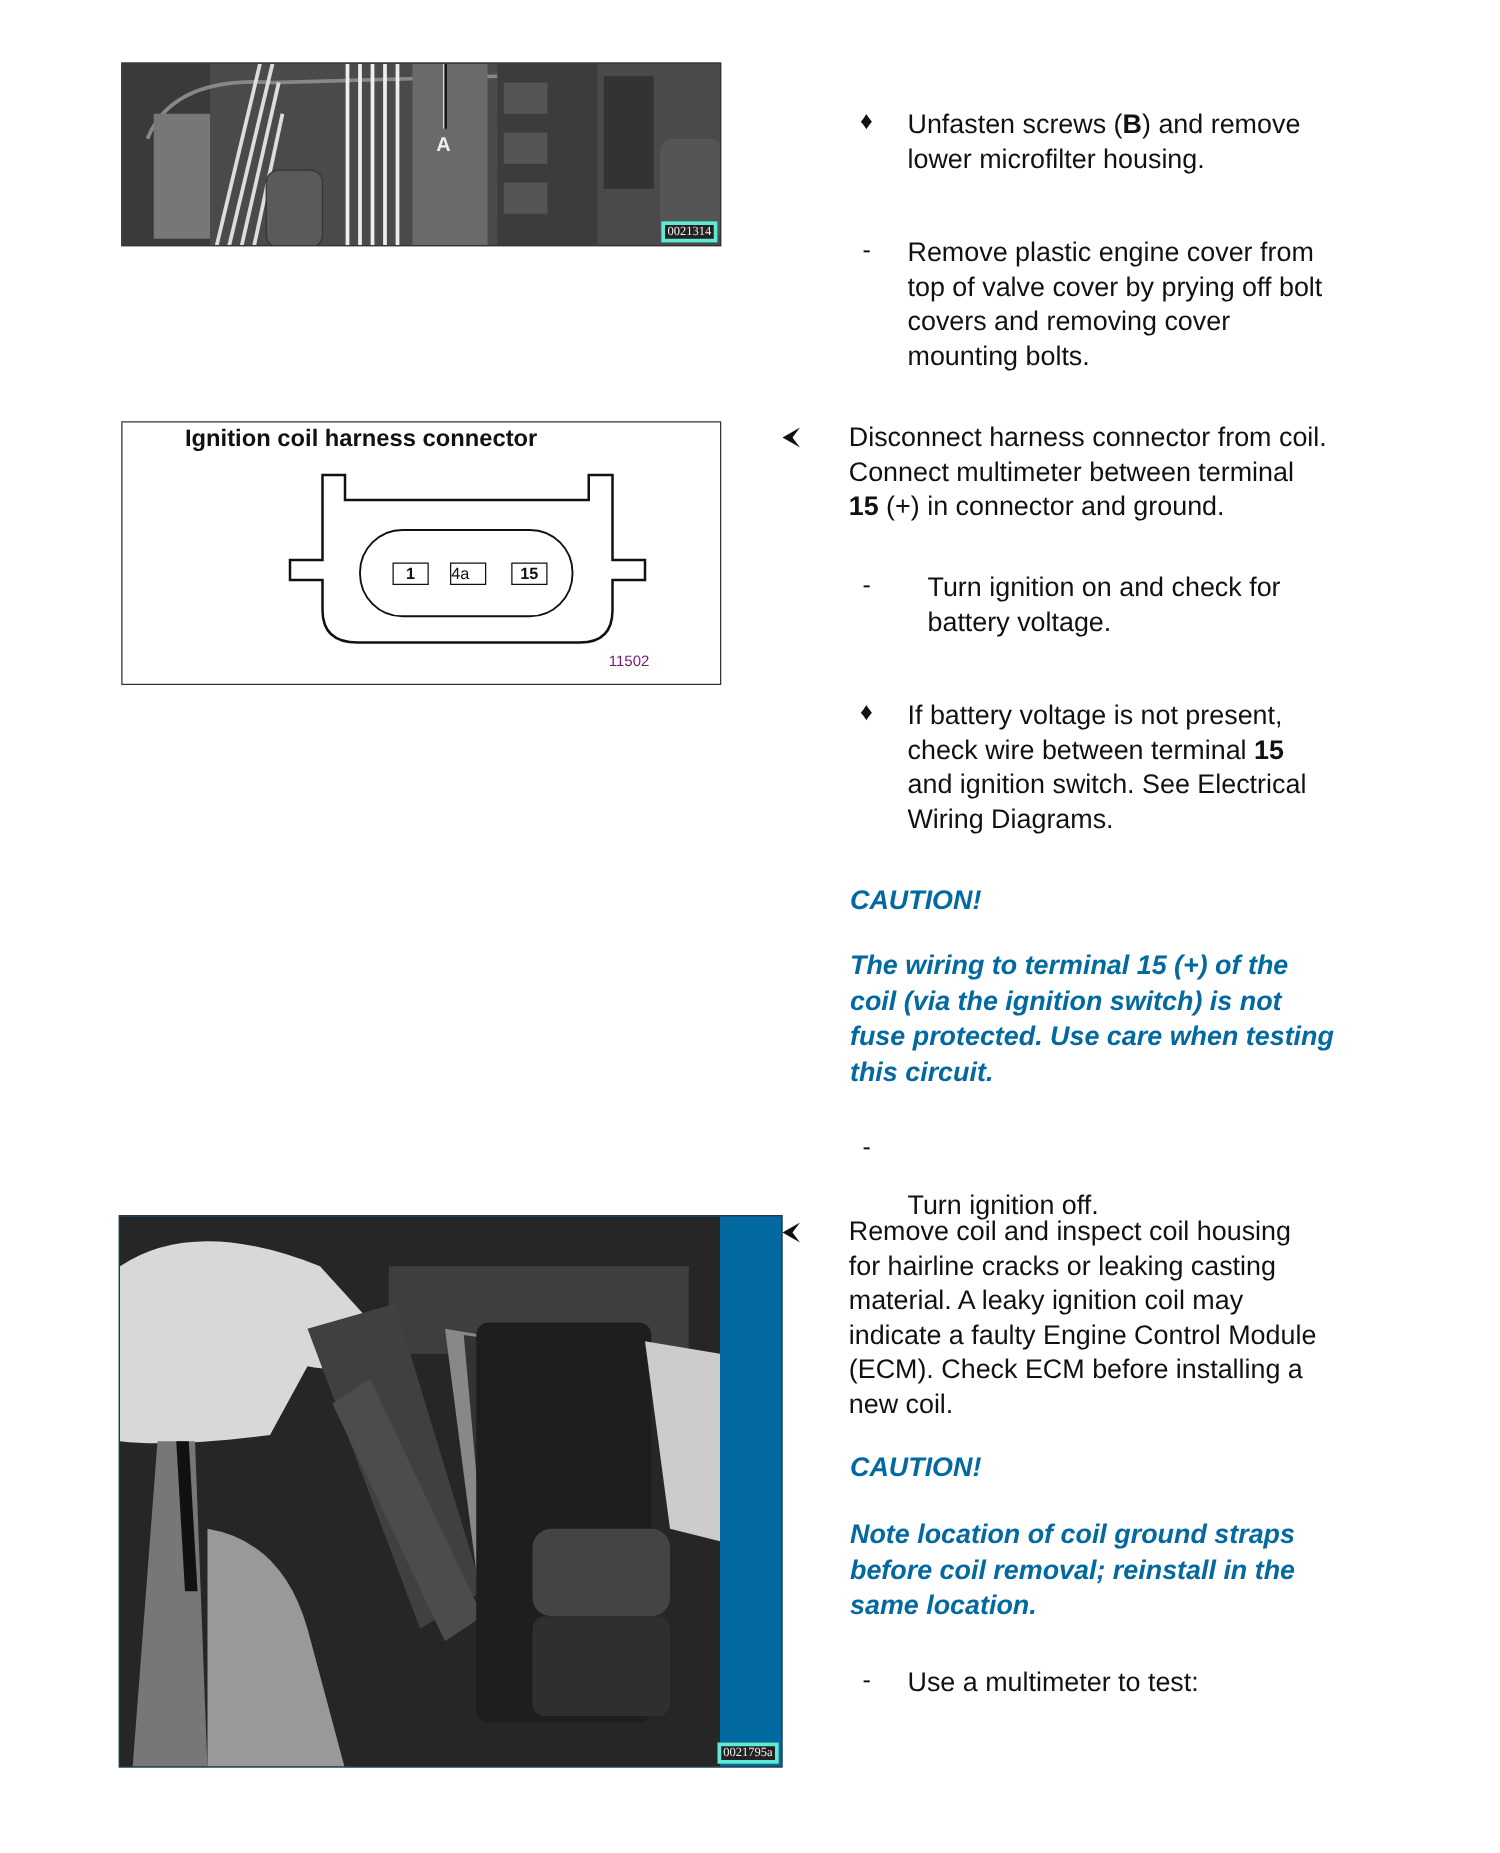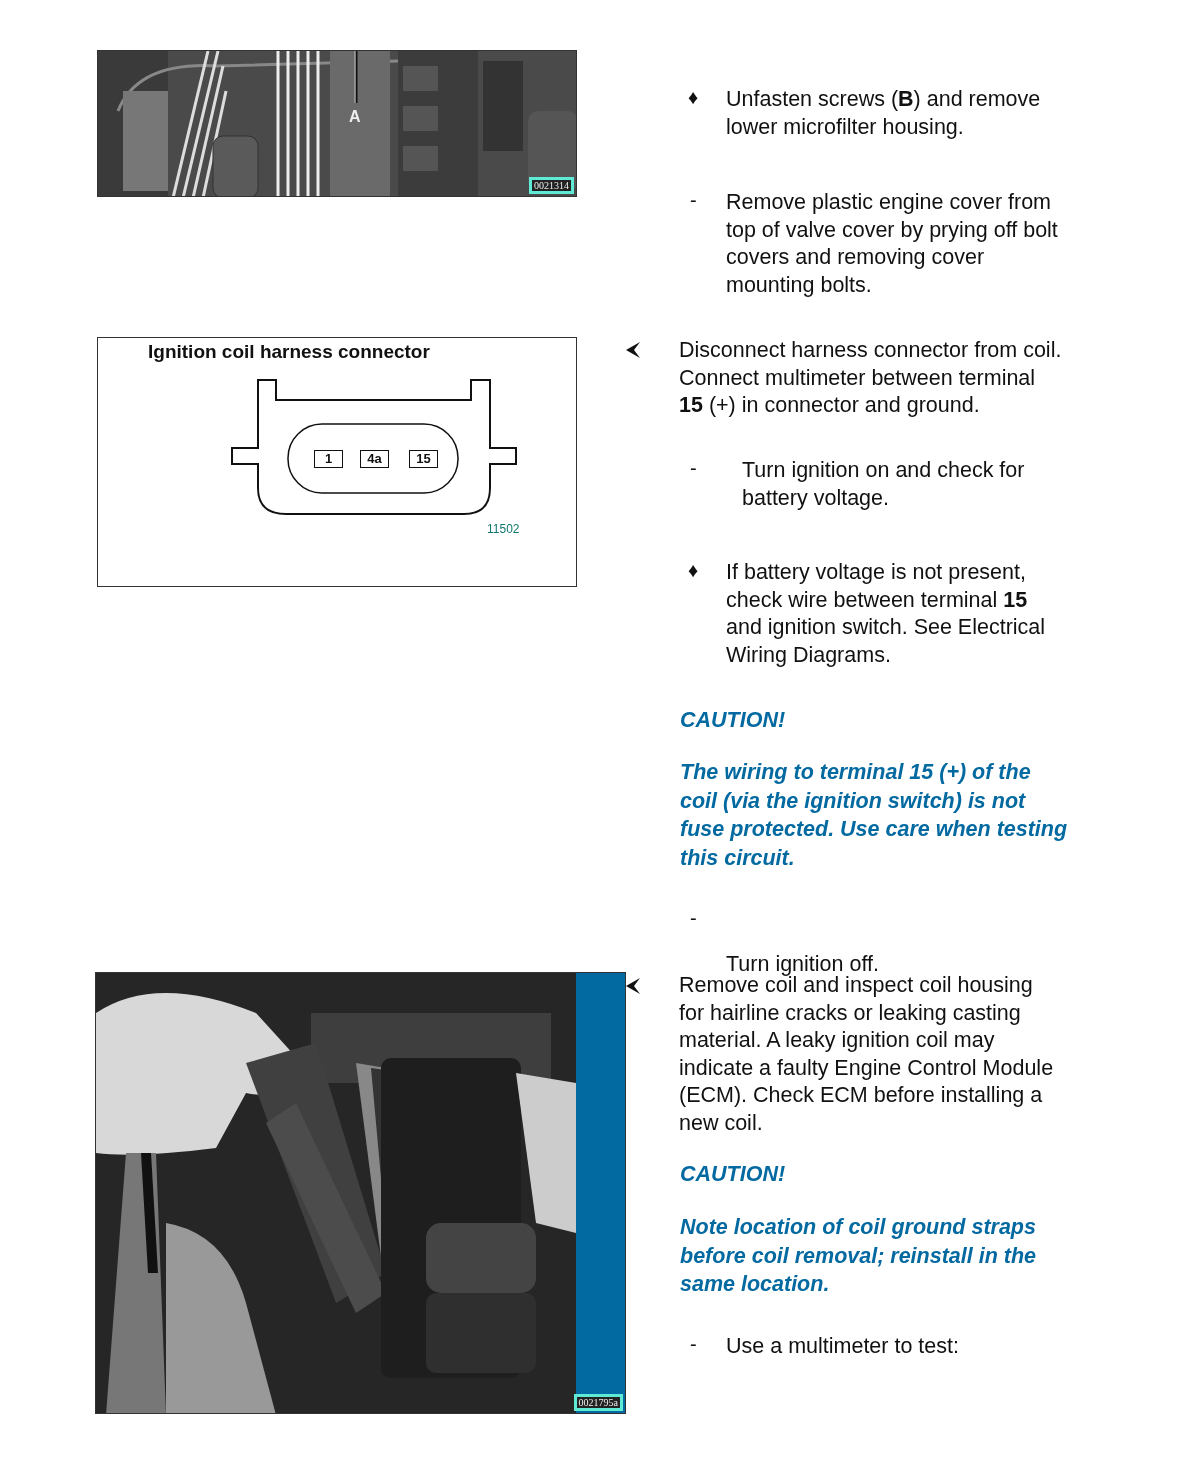--- a/index.html
+++ b/index.html
@@ -6,21 +6,21 @@
   body { width: 1200px; height: 1482px; position: relative; overflow: hidden;
          font-family: "Liberation Sans", sans-serif; color: #111; }
   .abs { position: absolute; }
   .fig { position: absolute; border: 1px solid #333; box-sizing: border-box; overflow: hidden; }
   .txt { font-size: 21.5px; line-height: 27.5px; }
   .bul { position: absolute; font-size: 20px; }
   .red { color: #0369a1; font-weight: bold; font-style: italic; font-size: 21.5px; line-height: 28.5px; }
   .photo-id { position: absolute; right: 2px; bottom: 2px; background: #222; color: #eee;
               font-family: Liberation Serif, serif; font-size: 10px; padding: 0 2px;
               border: 3px solid #5eead4; }
-  .diag-id { position: absolute; font-family: "Liberation Sans", sans-serif; font-size: 12px; color: #0f766e; }
+  .diag-id { position: absolute; font-family: "Liberation Sans", sans-serif; font-size: 12px; color: #701a75; }
   .arrow { position: absolute; width: 20px; height: 20px; }
 </style>
 </head>
 <body>
 
 <div class="fig" style="left:97px;top:50px;width:480px;height:147px;background:#555;">
   <svg width="480" height="147" style="position:absolute;left:0;top:0">
     <rect x="0" y="0" width="480" height="147" fill="#4a4a4a"></rect>
     <rect x="0" y="0" width="70" height="147" fill="#3a3a3a"></rect>
     <path d="M20 60 Q40 10 120 15 L300 10" stroke="#888" stroke-width="3" fill="none"></path>
@@ -46,28 +46,28 @@
     <rect x="305" y="95" width="35" height="25" fill="#555"></rect>
     <rect x="385" y="10" width="40" height="90" fill="#333"></rect>
     <rect x="430" y="60" width="50" height="80" rx="10" fill="#555"></rect>
     <line x1="258" y1="0" x2="258" y2="52" stroke="#111" stroke-width="3"></line>
     <line x1="257" y1="0" x2="257" y2="52" stroke="#eee" stroke-width="1"></line>
   </svg>
   <span class="abs" style="left:251px;top:57px;font-weight:bold;font-size:16px;color:#eee;">A</span>
   <span class="photo-id">0021314</span>
 </div>
 
-<div class="fig" style="left:97px;top:337px;width:480px;height:250px;background:#fff;">
+<div class="fig" style="left:97px;top:337px;width:480px;height:211px;background:#fff;">
   <span class="abs" style="left:50px;top:3px;font-weight:bold;font-size:19px;">Ignition coil harness connector</span>
   <svg width="480" height="199" style="position:absolute;left:0;top:0">
     <path d="M160 42 L178 42 L178 62 L373 62 L373 42 L392 42 L392 110 L418 110 L418 126 L392 126 L392 150 Q392 176 366 176 L188 176 Q160 176 160 150 L160 126 L134 126 L134 110 L160 110 Z" fill="none" stroke="#111" stroke-width="2"></path>
     <rect x="190" y="86" width="170" height="69" rx="34" fill="none" stroke="#111" stroke-width="1.5"></rect>
   </svg>
   <span class="abs" style="left:216px;top:112px;width:27px;height:16px;border:1.5px solid #111;font-weight:bold;font-size:13px;text-align:center;line-height:16px;">1</span>
-  <span class="abs" style="left:262px;top:112px;width:27px;height:16px;border:1.5px solid #111;font-weight:bold;font-size:13px;text-align:center;line-height:16px;">4a</span>
+  <span class="abs" style="left:262px;top:112px;width:27px;height:16px;border:1.5px solid #111;font-weight:normal;font-size:13px;line-height:16px;">4a</span>
   <span class="abs" style="left:311px;top:112px;width:27px;height:16px;border:1.5px solid #111;font-weight:bold;font-size:13px;text-align:center;line-height:16px;">15</span>
   <span class="diag-id" style="left:389px;top:184px;">11502</span>
 </div>
 
 <div class="fig" style="left:95px;top:972px;width:531px;height:442px;background:#0369a1;">
   <svg width="480" height="442" style="position:absolute;left:0;top:0">
     <rect width="480" height="442" fill="#262626"></rect>
     <rect x="215" y="40" width="240" height="70" fill="#3e3e3e"></rect>
     <path d="M0 40 Q60 0 160 40 L210 95 Q200 130 150 120 L120 175 Q40 185 0 180 Z" fill="#d8d8d8"></path>
     <path d="M150 90 L220 70 L290 300 L240 330 Z" fill="#404040"></path>

